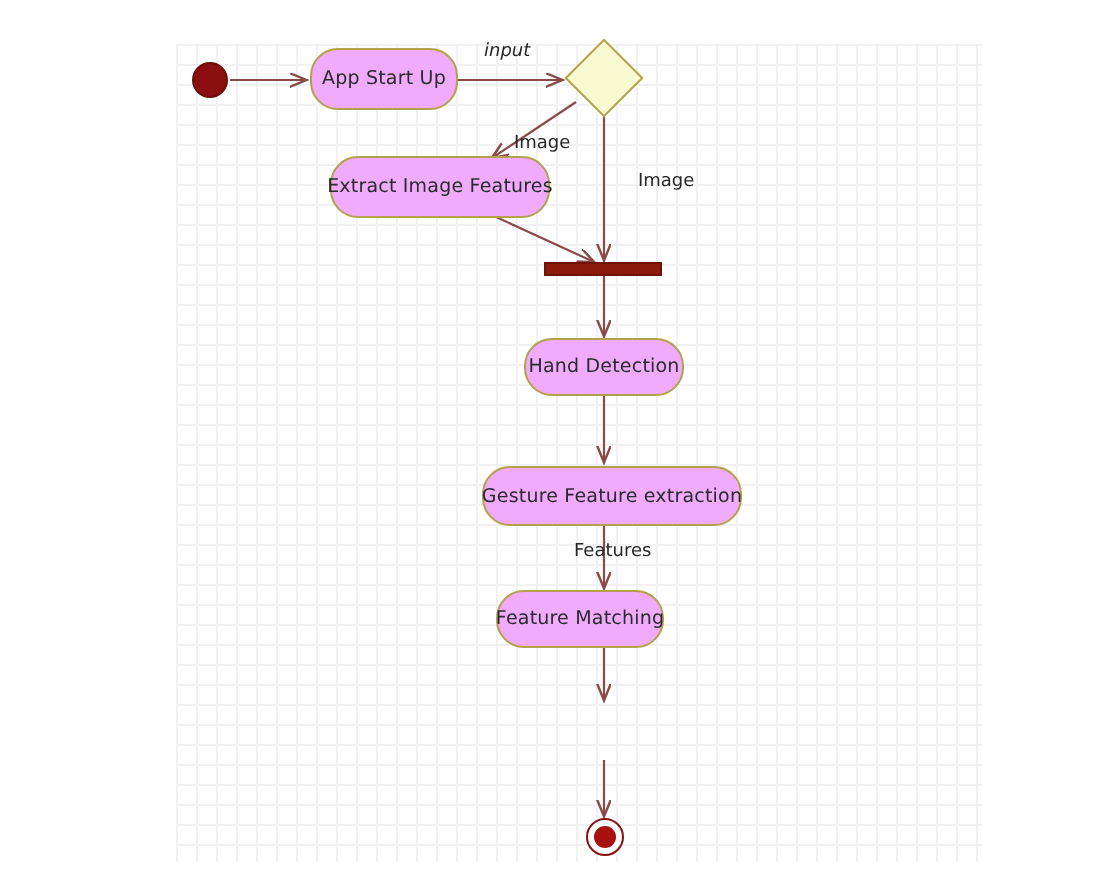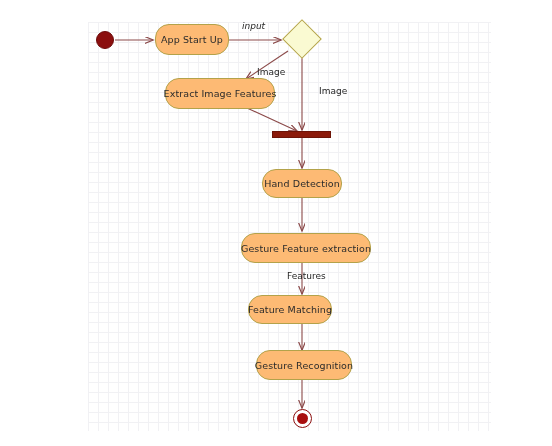--- a/index.html
+++ b/index.html
@@ -40,21 +40,21 @@
   .layer {
     position: absolute;
     left: 0; top: 0;
     width: 552px; height: 446px;
   }
 
   
   .node {
     position: absolute;
     box-sizing: border-box;
-    background: #fdba74;
+    background: #f0abfc;
     border: 1px solid #b3a24a;
     border-radius: 14px;
     display: flex;
     align-items: center;
     justify-content: center;
     color: #2b2b2b;
     font-size: 9.5px;
     letter-spacing: 0.1px;
     white-space: nowrap;
     text-align: center;
@@ -172,23 +172,20 @@
     </div>
 
     <div class="node" style="left:262px; top:169px; width:80px; height:29px;">
       <span>Hand Detection</span>
     </div>
 
     <div class="node" style="left:248px; top:295px; width:84px; height:29px;">
       <span>Feature Matching</span>
     </div>
 
-    <div class="node" style="left:256px; top:350px; width:96px; height:30px;">
-      <span>Gesture Recognition</span>
-    </div>
 
     <div class="end-node" style="left:293px; top:409px; width:19px; height:19px;">
       <div class="end-inner"></div>
     </div>
 
   </div>
 
   <div class="layer">
     <div class="edge-label" style="left:242px; top:21px;font-style:italic;">input</div>
 

